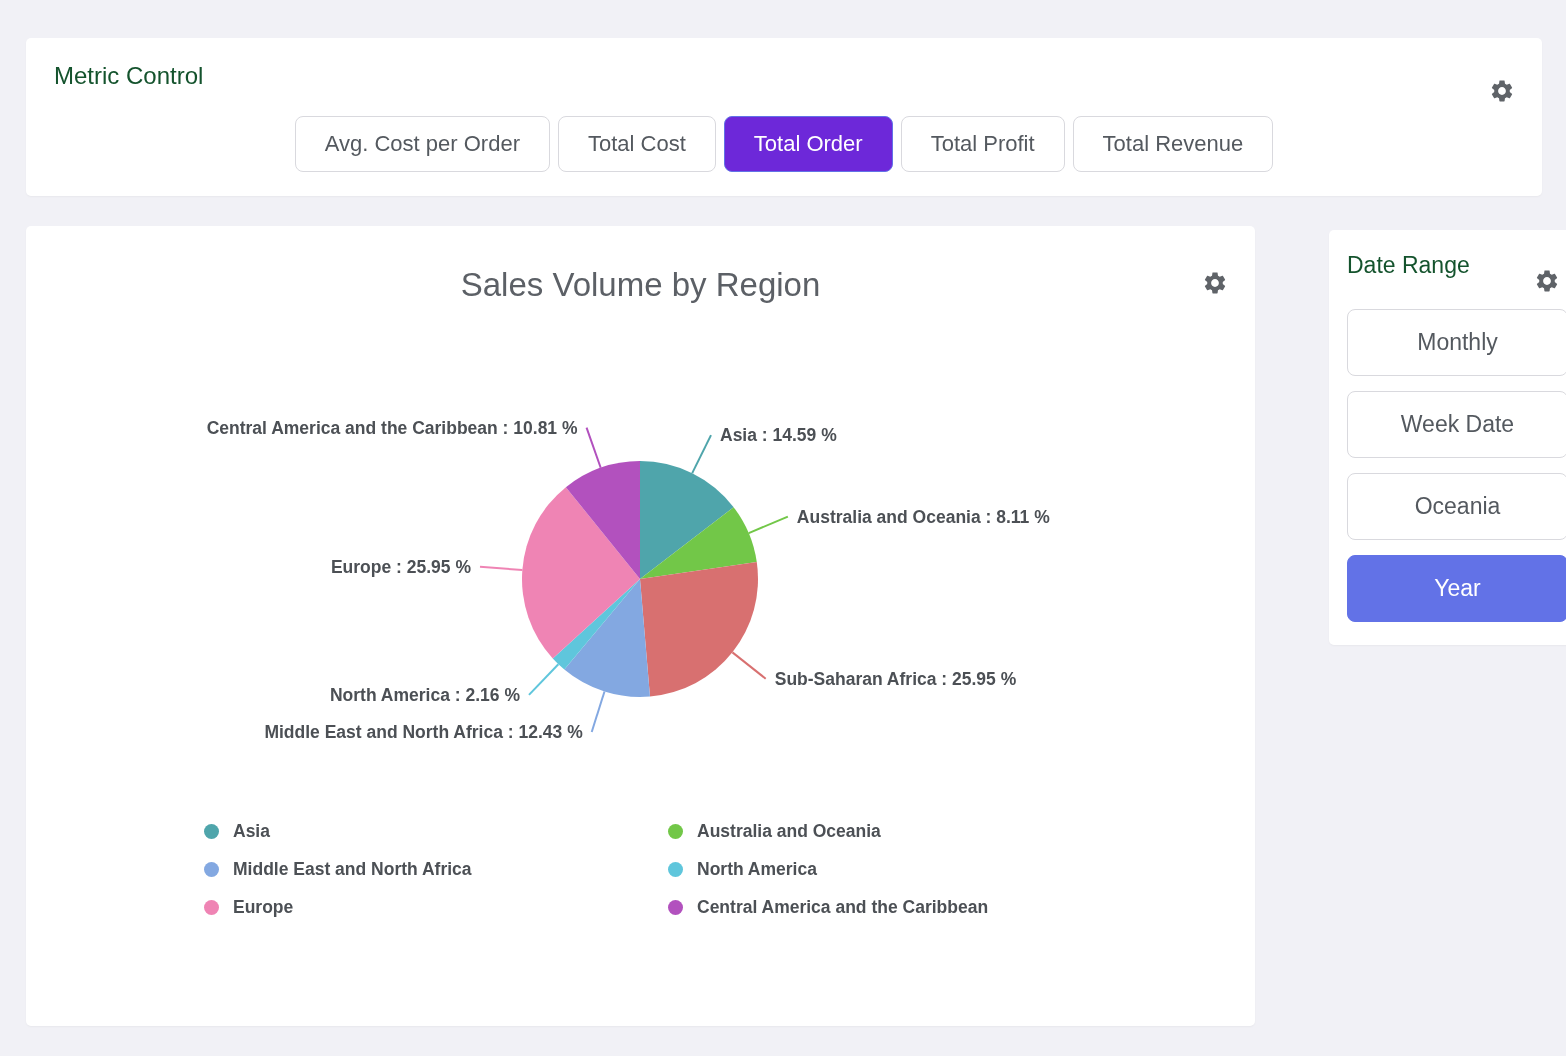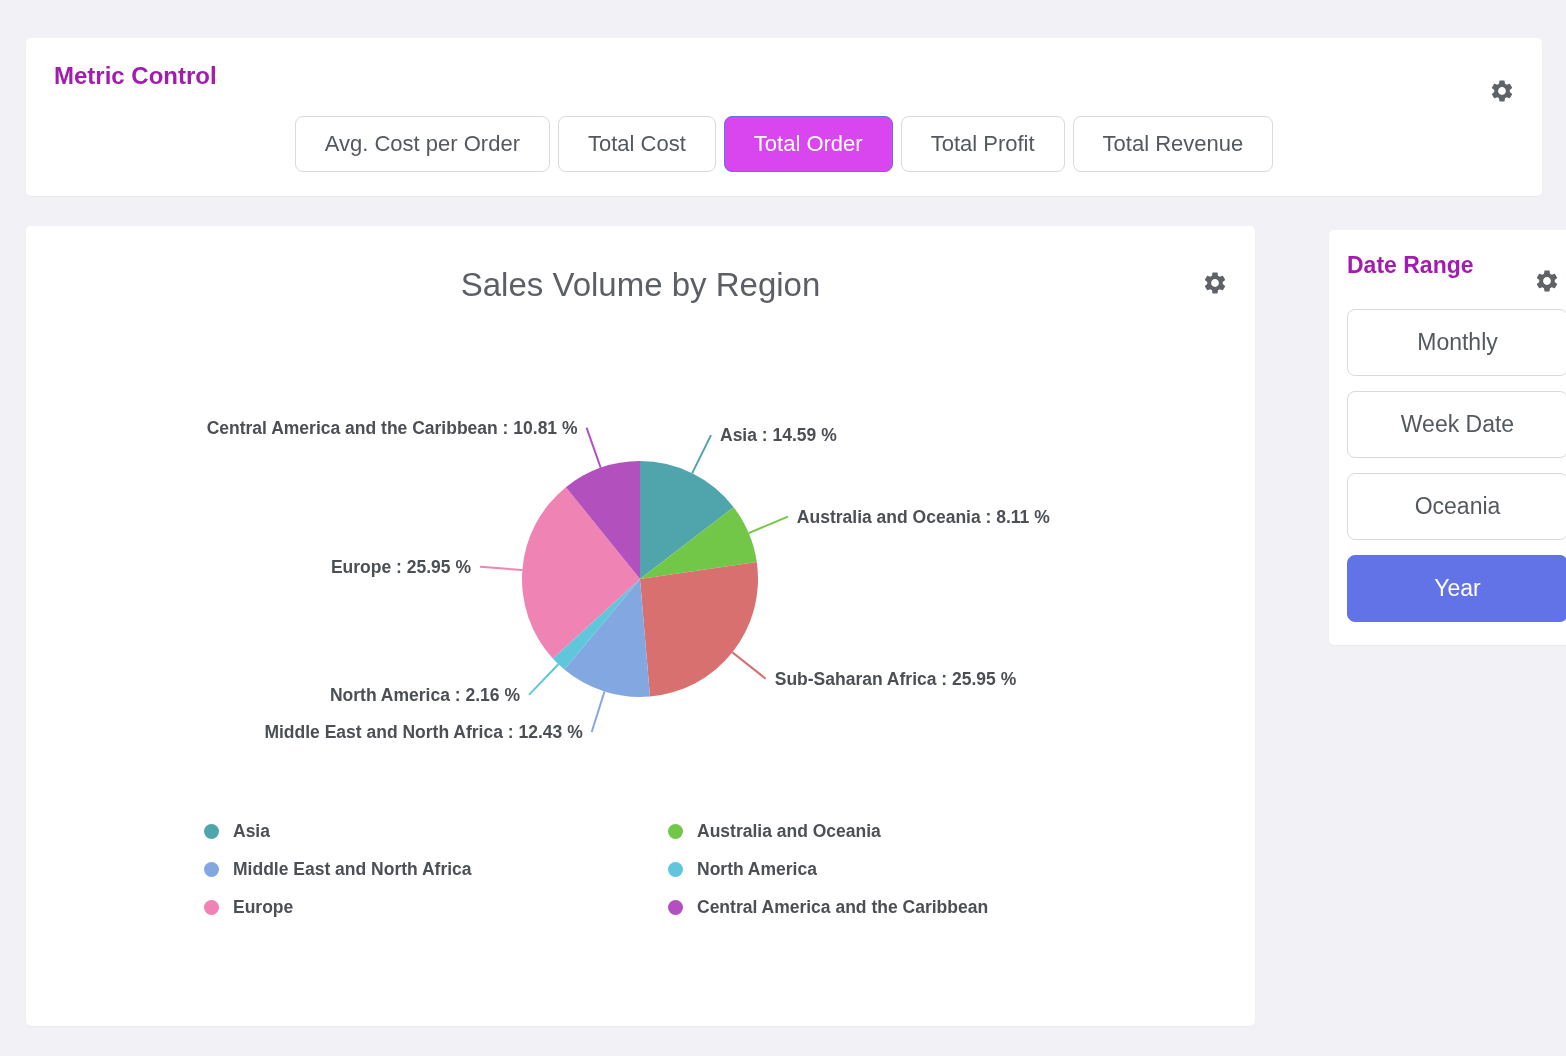--- a/index.html
+++ b/index.html
@@ -13,39 +13,39 @@
   .panel {
     position:absolute;
     background:#ffffff;
     border-radius:5px;
     box-shadow:0 1px 2px rgba(0,0,0,0.04);
   }
   .top-panel   { left:26px;  top:38px;  width:1516px; height:158px; padding:24px 28px; }
   .chart-panel { left:26px;  top:226px; width:1229px; height:800px; }
   .date-panel  { left:1285px;top:230px; width:257px;  height:415px; padding:22px 18px;margin-left:44px; }
 
-  .panel-heading { font-size:24px; font-weight:700; color:#a21caf; }
+  .panel-heading { font-size:24px; font-weight:400; color:#14532d; }
   .date-panel .panel-heading { font-size:23px; }
 
   .gear {
     position:absolute; width:26px; height:26px; cursor:pointer;
   }
   .gear svg { width:26px; height:26px; fill:#5f6368; display:block; }
   .top-panel  .gear { right:27px; top:40px; }
   .chart-panel .gear{ right:27px; top:44px; }
   .date-panel .gear { right:26px; top:38px; }
 
   .btn-row { margin-top:26px; display:flex; gap:8px;justify-content:center; }
   .btn {
     height:56px; padding:0 29px;
     background:#fff; border:1px solid #d9d9de; border-radius:8px;
     font-family:inherit; font-size:22px; color:#54595f;
     cursor:pointer; white-space:nowrap;
   }
-  .btn.selected { background:#d946ef; border-color:#6272e7; color:#ffffff; }
+  .btn.selected { background:#6d28d9; border-color:#6272e7; color:#ffffff; }
 
   .chart-title {
     margin-top:40px; text-align:center;
     font-size:33px; font-weight:400; color:#5c6066;
   }
   #pie-svg { position:absolute; left:0; top:160px; }
   .pie-label { font-size:17.5px; font-weight:700; fill:#4c5055; }
 
   .legend {
     position:absolute; left:178px; top:592px;

